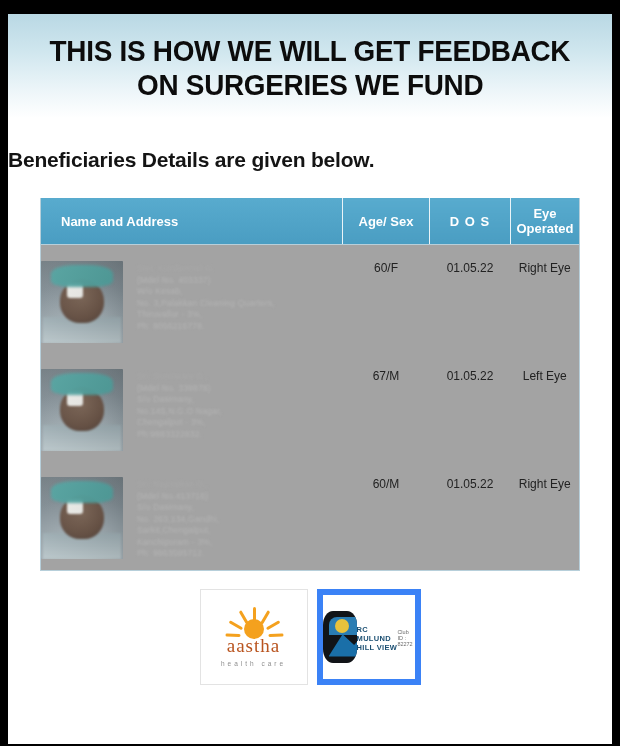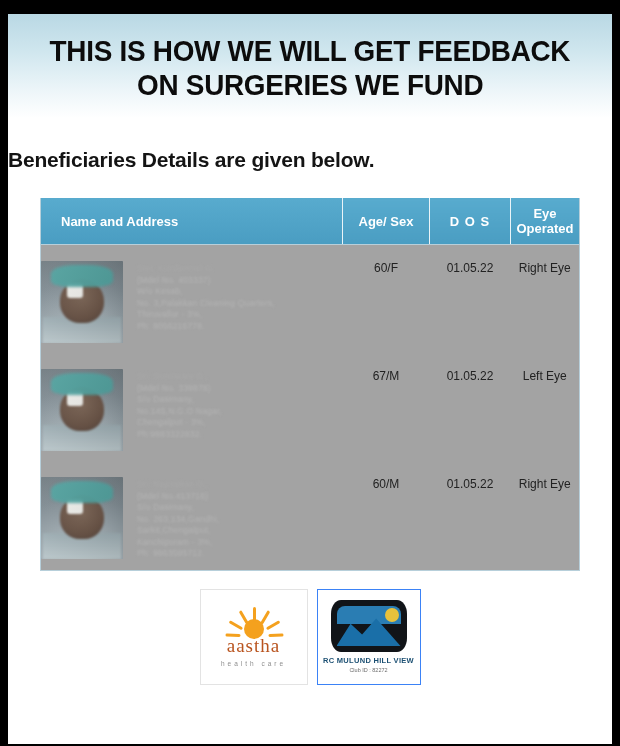--- a/index.html
+++ b/index.html
@@ -233,23 +233,23 @@
   .aastha-sub {
     font-size: 6.5px;
     color: #8d8d8d;
     letter-spacing: 3px;
     margin-top: 3px;
   }
   .rotary-card {
     width: 104px;
     height: 96px;
     background: #ffffff;
-    border: 1px solid #3b82f6;
+    border: 6px solid #3b82f6;
     display: flex;
-    flex-direction: column;
+    flex-direction: row;
     align-items: center;
     justify-content: center;
     box-sizing: border-box;
   }
   .rotary-badge {
     position: relative;
     width: 76px; height: 52px;
     background: #111418;
     border-radius: 10px / 14px;
     overflow: hidden;

